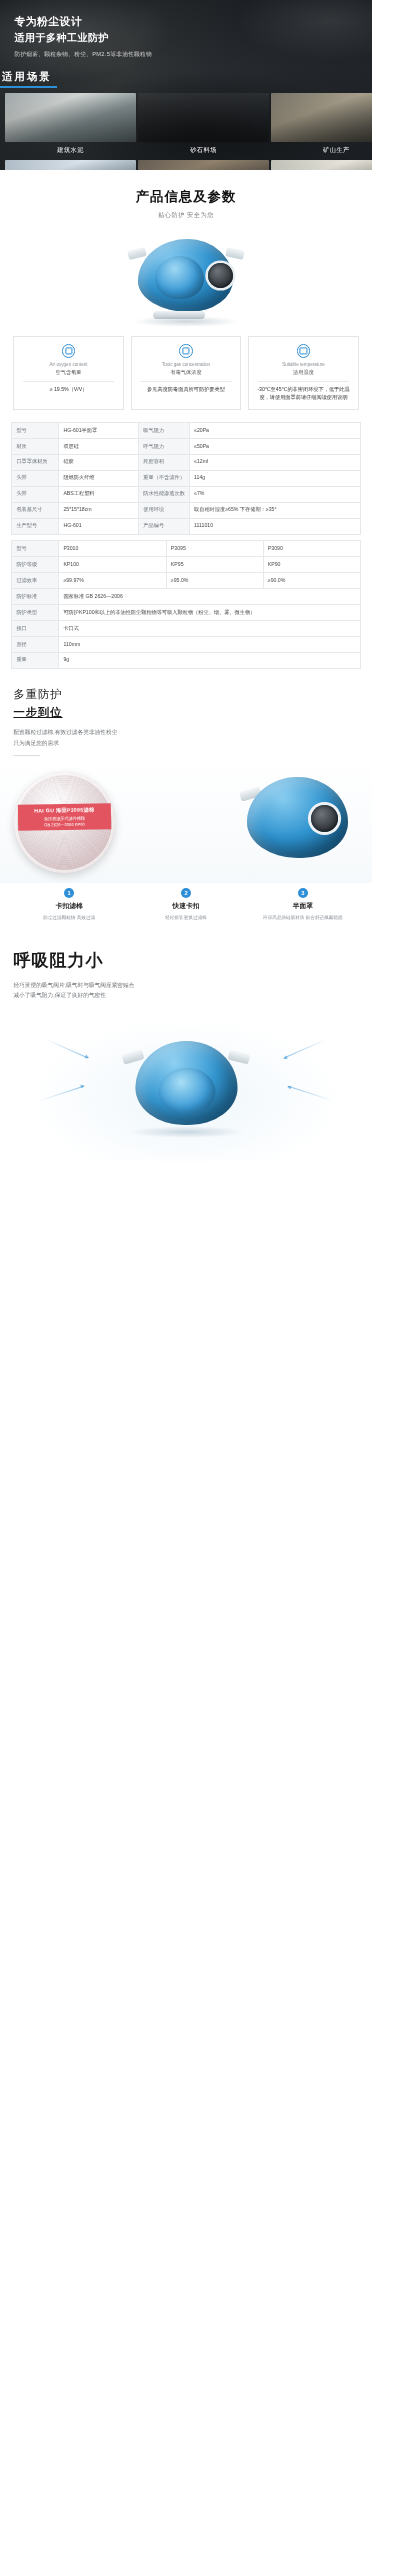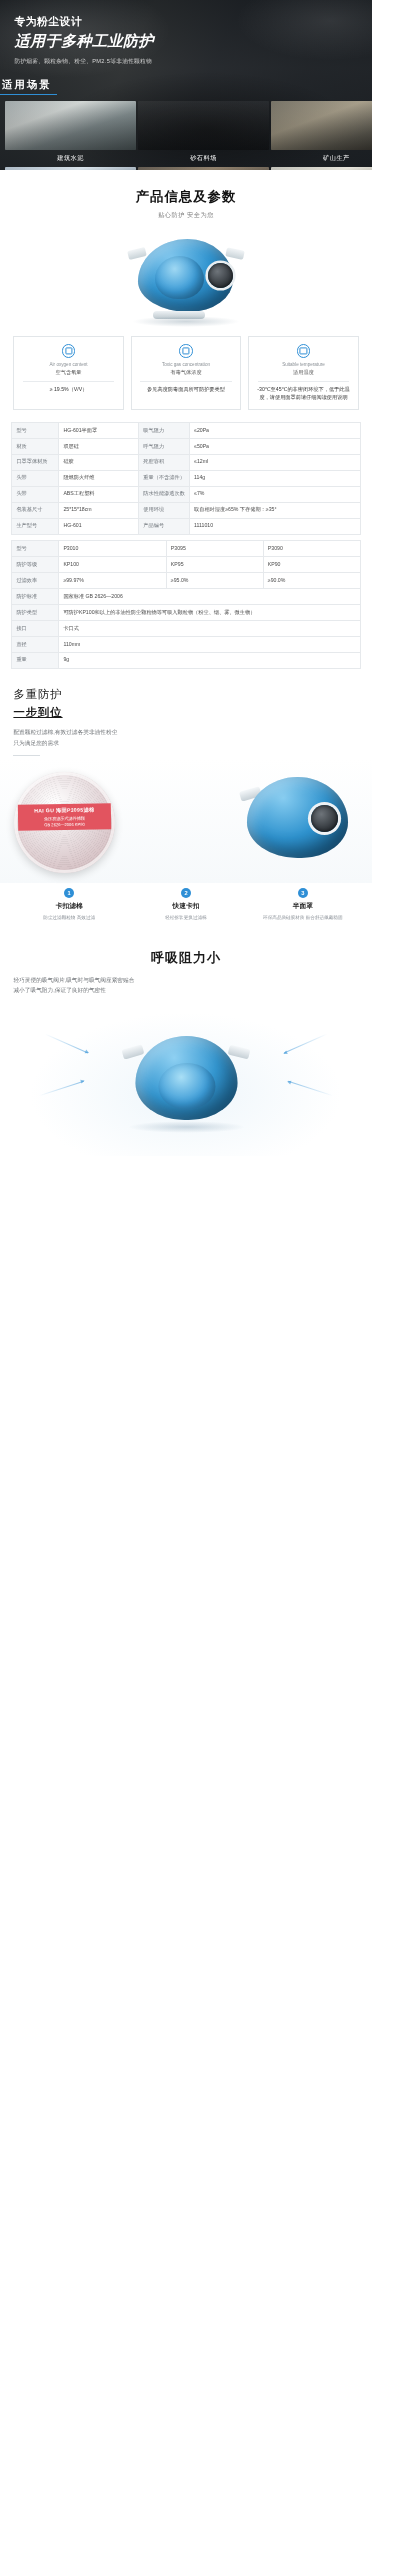--- a/index.html
+++ b/index.html
@@ -28,21 +28,21 @@
       radial-gradient(ellipse 155px 67px at 62px 31px, rgba(255,255,255,.13), transparent 70%),
       radial-gradient(ellipse 134px 57px at 330px 20.6px, rgba(255,255,255,.10), transparent 70%),
       radial-gradient(ellipse 216px 82px at 206px 129px, rgba(0,0,0,.45), transparent 70%);
     pointer-events: none;
   }
   .hero-head {
     position: relative;
     padding: 13.4px 0 0 14.4px;
   }
   .hero-title1 { font-size: 10.8px; font-weight: bold; letter-spacing: 0.5px; line-height: 1.5; }
-  .hero-title2 { font-size: 15px; font-weight: bold; letter-spacing: 0.5px; line-height: 1.5; font-style: italic; }
+  .hero-title2 { font-size: 10px; font-weight: bold; letter-spacing: 0.5px; line-height: 1.5; }
   .hero-sub { margin-top: 6.2px; font-size: 5.7px; color: #d6d6d6; letter-spacing: 0.3px; }
 
   .scene-band { position: relative; margin-top: 11.3px; }
   .scene-title-wrap { text-align: left; }
   .scene-title {
     display: inline-block;
     font-size: 10.3px; font-weight: bold; letter-spacing: 2.1px;
     color: #fff;
     padding: 0 2.1px 2.1px 2.1px;
     position: relative;
@@ -240,21 +240,21 @@
   .co-num {
     width: 10.3px; height: 10.3px; border-radius: 50%;
     background: #2f8fd6; color: #fff; font-size: 5.7px; font-weight: bold;
     line-height: 10.3px; margin: 0 auto 3.6px;
   }
   .co-title { font-size: 6.7px; font-weight: bold; color: #222; }
   .co-desc { font-size: 4.6px; color: #8a9097; margin-top: 3.1px; line-height: 1.7; }
 
   
   .sec3 { padding: 14.4px 13.4px 0; }
-  .s3-t1, .s3-t2 { font-size: 13px; font-weight: bold; color: #1a1a1a; letter-spacing: 1px; text-align: center; }
+  .s3-t1, .s3-t2 { font-size: 17px; font-weight: bold; color: #1a1a1a; letter-spacing: 1px; }
   .s3-t2 { margin-top: 2.1px; }
   .s3-desc { margin-top: 7.2px; font-size: 5.7px; color: #6e7276; line-height: 1.9; }
 
   .breath-stage {
     position: relative; height: 155px; margin-top: 5.2px;
     background: radial-gradient(ellipse 216px 113px at 50% 60%, #eef6fb 0%, #ffffff 72%);
   }
   .arrows { position: absolute; inset: 0; }
   .arrow {
     position: absolute; width: 47px; height: 1px;

